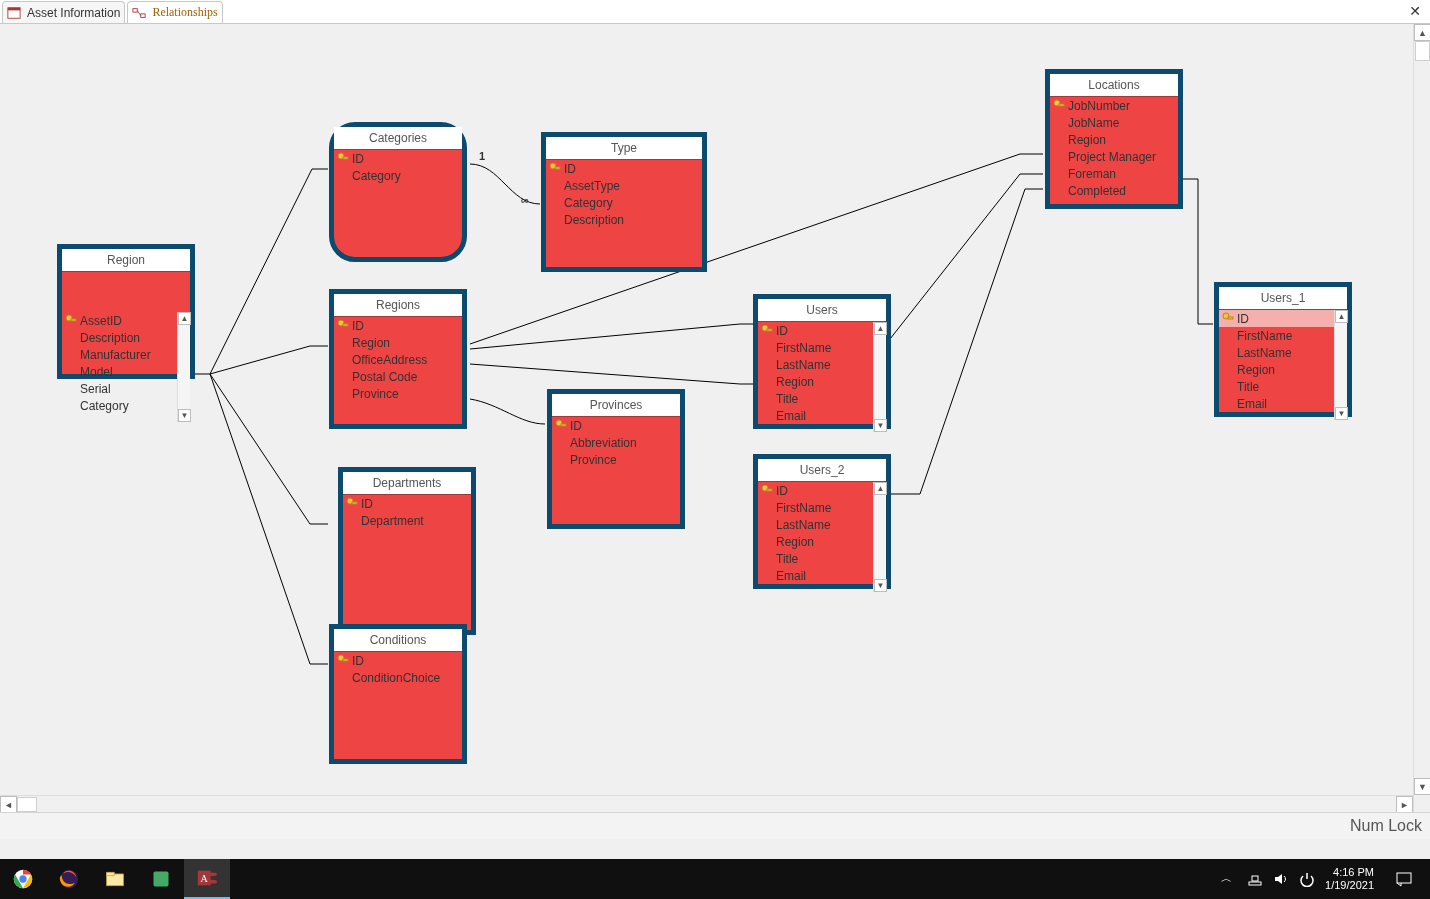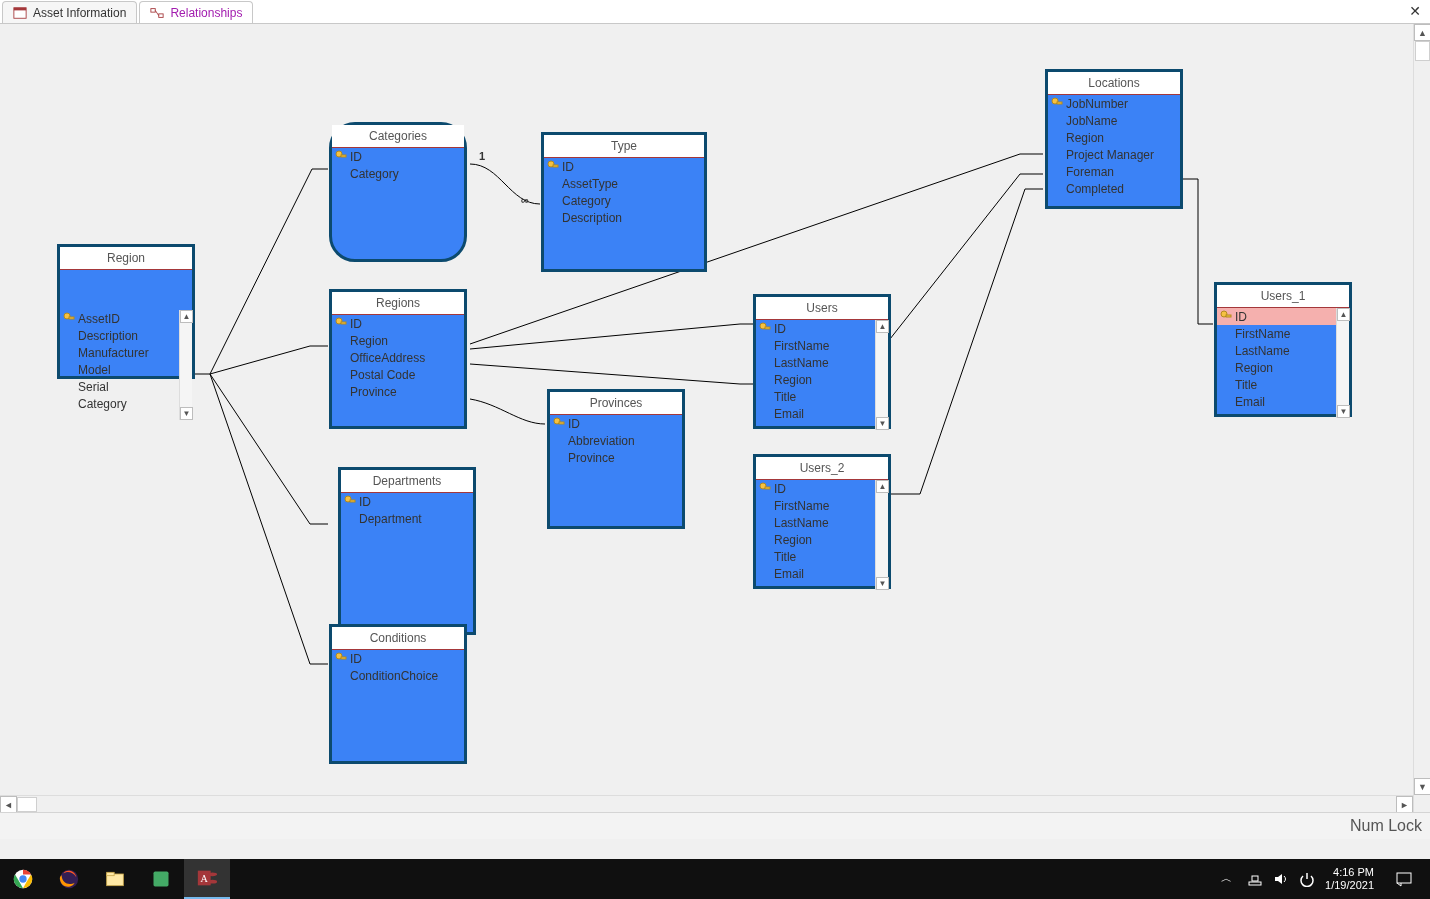--- a/index.html
+++ b/index.html
@@ -9,26 +9,26 @@
     background: #f0f0f0; overflow: hidden; color: #333;
   }
   
   .tabstrip {
     position: absolute; left: 0; top: 0; width: 1430px; height: 24px;
     background: #fff; border-bottom: 1px solid #c8c8c8;
     display: flex; align-items: flex-end;
   }
   .tab {
     display: flex; align-items: center; gap: 6px;
-    height: 22px; padding: 0 10px; margin-left: 2px;
+    height: 22px; padding: 0 4px; margin-left: 2px;
     border: 1px solid #c8c8c8; border-bottom: none;
     border-top-left-radius: 4px; border-top-right-radius: 4px;
     background: #f6f6f6; cursor: pointer; font-size: 12px;
   }
-  .tab.active { background: #fff; color: #a21caf; border-color: #c8c8c8; }
+  .tab.active { background: #fff; color: #a16207; border-color: #c8c8c8; font-family: Liberation Serif, serif; }
   .tab .ticon { width: 14px; height: 14px; display:inline-block; }
   .close-x {
     position: absolute; right: 6px; top: 2px; width: 18px; height: 18px;
     text-align: center; line-height: 18px; font-size: 14px; cursor: pointer;
   }
   
   .canvas-wrap {
     position: absolute; left: 0; top: 24px; width: 1430px; height: 788px;
     background: #f0f0f0;
   }
@@ -46,21 +46,21 @@
   }
   .hscroll {
     position: absolute; left: 0; bottom: 0; width: calc(100% - 17px); height: 17px;
     background: #f0f0f0; border-top:1px solid #ddd;
   }
   .hscroll .thumb {
     position:absolute; top:1px; height:15px; background:#fff; border:1px solid #cfcfcf;
   }
   
   .tbl {
-    position: absolute; background: #3b82f6; border: 3px solid #0c4a6e;
+    position: absolute; background: #ef4444; border: 5px solid #0c4a6e;
   }
   .tbl .title {
     text-align: center; padding: 4px 2px; border-bottom: 1px solid #a4373a;
     color: #555; background:#fff;
   }
   .tbl .body { position:relative; }
   .tbl .row {
     display: flex; align-items: center; padding: 1px 4px 1px 18px;
     position: relative; height: 17px;
   }

